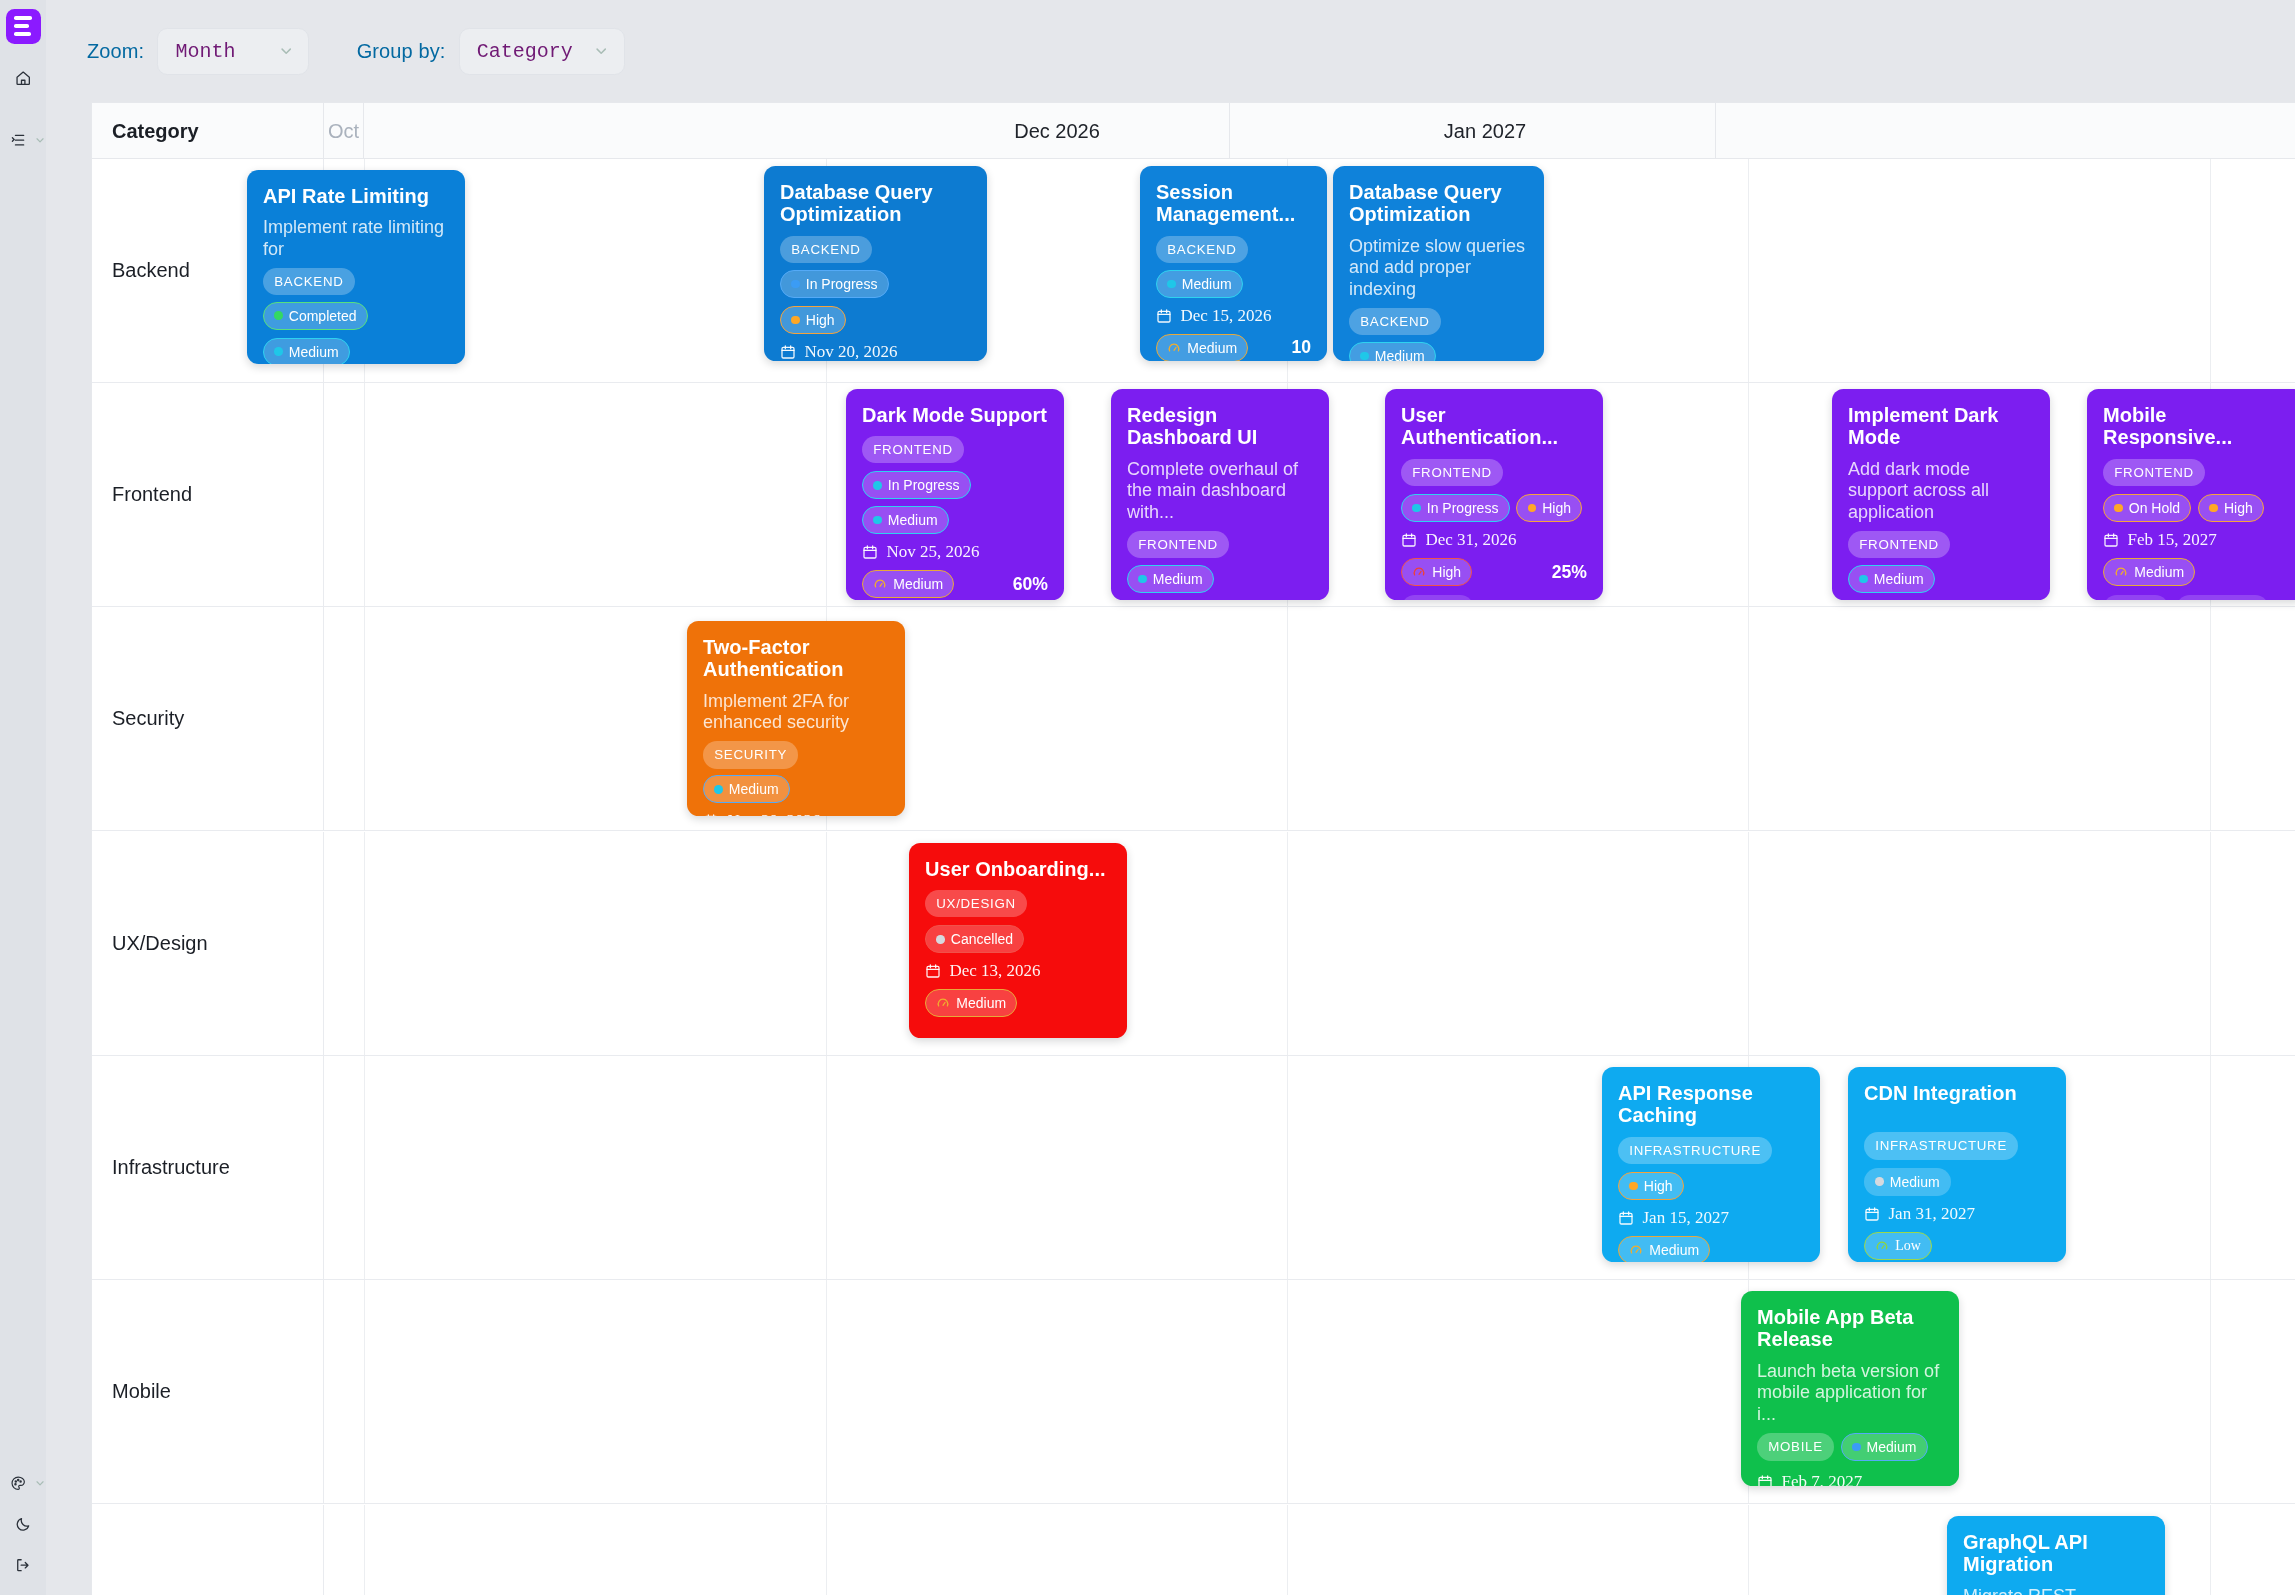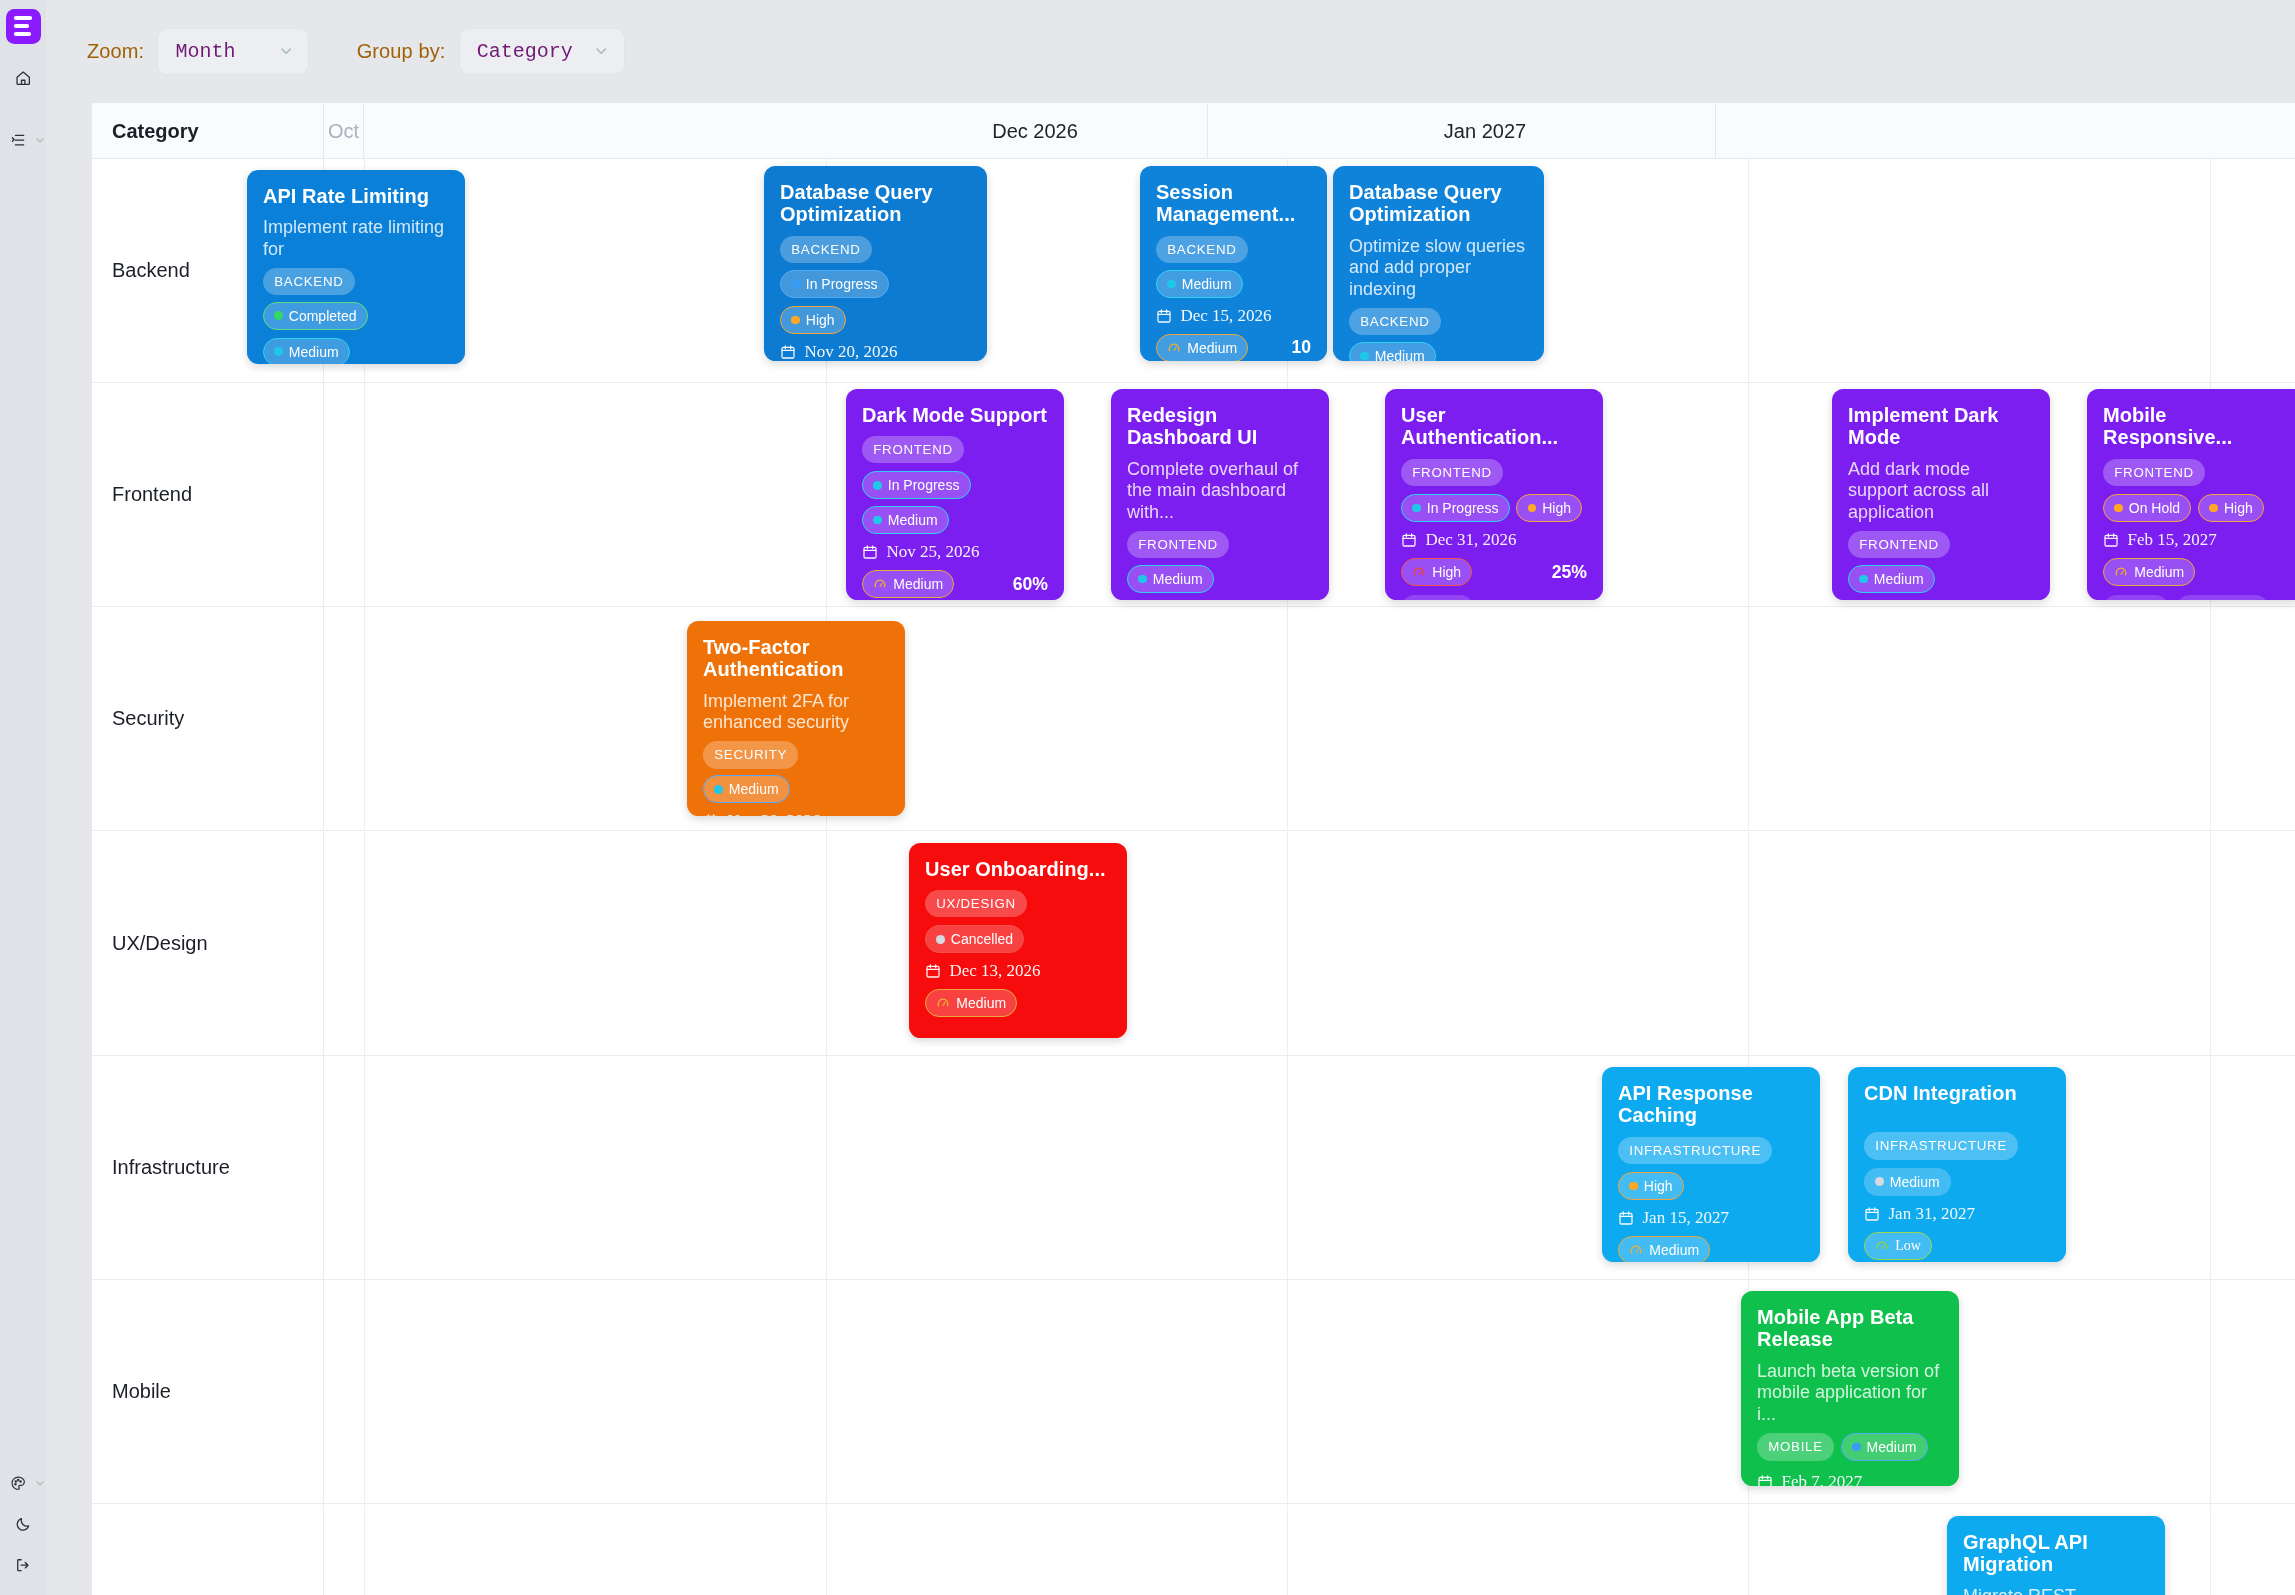--- a/index.html
+++ b/index.html
@@ -40,21 +40,21 @@
   #rail .slot-out { margin-bottom: 16px; }
 
   
   #toolbar {
     position: absolute; left: 46px; top: 0;
     width: 2249px; height: 102px;
     background: #e5e7eb;
     display: flex; align-items: center;
     padding-left: 41px; gap: 13.3px;
   }
-  .tb-label { font-size: 20px; color: #a16207; letter-spacing: 0.1px; }
+  .tb-label { font-size: 20px; color: #0369a1; letter-spacing: 0.1px; }
   .tb-select {
     height: 47px; min-width: 152px;
     background: #eceef1; border: 1.2px solid #e0e3e8; border-radius: 10.3px;
     display: flex; align-items: center; justify-content: space-between;
     padding: 0 14.6px 0 17px; gap: 20.6px;
   }
   .tb-select .val { font-size: 20px; color: #701a75; font-family: Liberation Mono, monospace; }
   .tb-select .caret { width: 16.4px; height: 16.4px; }
   .tb-gap { width: 20.6px; }
 
@@ -224,21 +224,21 @@
     <svg class="caret" viewBox="0 0 24 24" fill="none" stroke="#a9bdb6" stroke-width="2.2" stroke-linecap="round" stroke-linejoin="round">
         <path d="M6 9l6 6 6-6"></path>
       </svg>
   </div>
 </div>
 
 <div id="grid">
   <div id="head">
     <div class="cat-h">Category</div>
   <div class="mcol-h dim" style="left: 232px; width: 40px;">Oct</div>
-      <div class="mcol-h" style="left: 734px; width: 382px; padding-left: 37px;">Dec 2026</div>
+      <div class="mcol-h" style="left: 756px; width: 382px; padding-left: 37px;">Dec 2026</div>
       <div class="mcol-h" style="left: 1163px; width: 461px;">Jan 2027</div>
       <div class="mcol-h" style="left: 2118px; width: 87px;"></div>
     </div>
 <div class="row" style="top: 56px; height: 224px;">
       <div class="cat-c">Backend</div>
       <div class="vline" style="left: 272px;"></div>
       <div class="vline" style="left: 734px;"></div>
       <div class="vline" style="left: 1195px;"></div>
       <div class="vline" style="left: 1656px;"></div>
       <div class="vline" style="left: 2118px;"></div>

